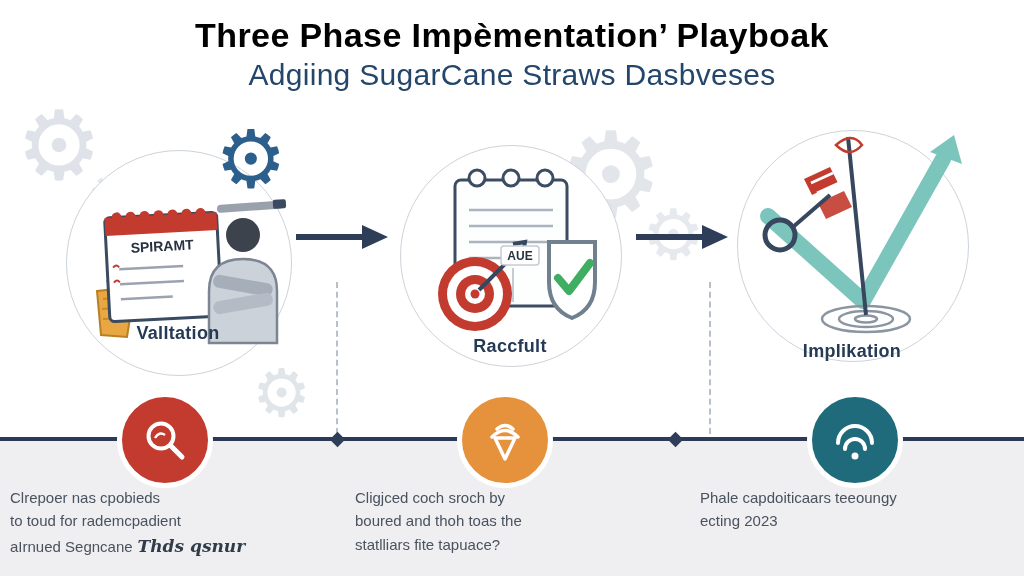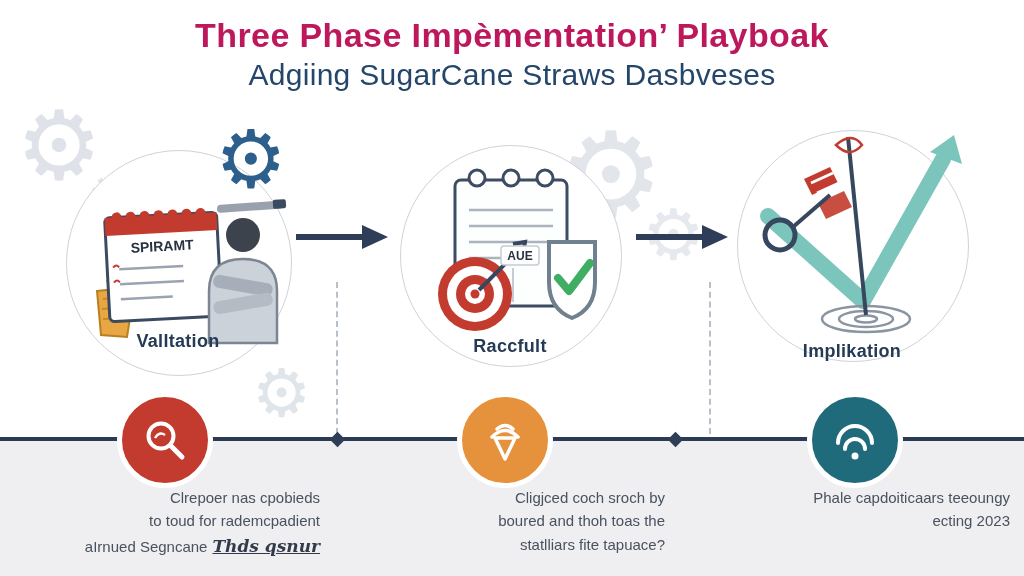--- a/index.html
+++ b/index.html
@@ -1,40 +1,40 @@
 <!DOCTYPE html>
 <html><head>
 <meta charset="utf-8">
 <style>
   html,body{margin:0;padding:0;background:#fff;}
   .canvas{position:relative;width:1024px;height:576px;background:#ffffff;overflow:hidden;
           font-family:"Liberation Sans", sans-serif;}
   .abs{position:absolute;}
   .title1{position:absolute;top:16px;left:0;width:100%;text-align:center;
-          font-size:34px;font-weight:800;color:#be185d;letter-spacing:.4px;}
+          font-size:34px;font-weight:800;color:#000000;letter-spacing:.4px;}
   .title2{position:absolute;top:58px;left:0;width:100%;text-align:center;
           font-size:30px;font-weight:400;color:#24466b;letter-spacing:.3px;}
   .gear{position:absolute;line-height:1;z-index:1;user-select:none;}
   .gear.front{z-index:3;}
   .pcircle{position:absolute;border-radius:50%;background:#ffffff;border:1.5px solid #ccd3da;z-index:2;}
   .pcircle svg{width:100%;height:100%;overflow:visible;}
   .plabel{position:absolute;text-align:center;font-size:18px;font-weight:700;color:#253a55;
           letter-spacing:.3px;z-index:4;}
   .arrow{z-index:3;}
   .dash{position:absolute;width:0;border-left:2px dashed #b8c0ca;z-index:2;}
   .band{position:absolute;left:0;top:441px;width:1024px;height:135px;background:#efeff1;z-index:1;}
   .tline{position:absolute;left:0;top:437px;width:1024px;height:4px;background:#2b3a55;z-index:2;}
   .marker{position:absolute;width:11px;height:11px;background:#2e3d58;transform:rotate(45deg);z-index:3;}
   .badge{position:absolute;width:86px;height:86px;border-radius:50%;border:5px solid #ffffff;
          display:flex;align-items:center;justify-content:center;z-index:5;}
   .badge svg{width:46px;height:46px;}
-  .note{position:absolute;top:486px;width:310px;text-align:right;color:#49525f;
+  .note{position:absolute;top:486px;width:310px;text-align:left;color:#49525f;
         font-size:15px;line-height:1.55;font-weight:500;z-index:3;}
   .script{font-family:"DejaVu Serif", serif;font-style:italic;font-weight:700;
-          font-size:17px;color:#313b49;margin-left:5px;text-decoration:underline;}
+          font-size:17px;color:#313b49;margin-left:5px;}
 </style>
 </head>
 <body>
 
 <div class="canvas">
 
   <div class="title1">Three Phase Impèmentation’ Playboak</div>
   <div class="title2">Adgiing SugarCane Straws Dasbveses</div>
 
   <span class="gear" style="left:16px;top:98px;font-size:96px;color:#dfe3e9">⚙</span>
@@ -121,21 +121,21 @@
         <path d="M66,48 l26,-12 l8,16 l-26,12 Z" fill="#c23b2e"></path>
         <path d="M73,52 l22,-10 M79,62 l22,-10" stroke="#ffffff" stroke-width="3" fill="none"></path>
         <path d="M80,72 l26,-12 l8,16 l-26,12 Z" fill="#c23b2e" opacity="0.9"></path>
         <path d="M98,14 q16,-14 26,0 q-12,14 -26,0 Z" fill="none" stroke="#c23b2e" stroke-width="2.5"></path>
         <circle cx="42" cy="104" r="15" fill="none" stroke="#36475e" stroke-width="5"></circle>
         <path d="M55,96 L92,64" stroke="#36475e" stroke-width="4" fill="none"></path>
       </g>
     </svg>
   </div>
 
-  <div class="plabel" style="left:66px;top:331px;width:224px">Valltation</div>
+  <div class="plabel" style="left:66px;top:323px;width:224px">Valltation</div>
   <div class="plabel" style="left:400px;top:336px;width:220px">Raccfult</div>
   <div class="plabel" style="left:737px;top:341px;width:230px">Implikation</div>
 
   <svg class="abs arrow" style="left:294px;top:221px;width:96px;height:32px" viewBox="0 0 96 32">
     <line x1="2" y1="16" x2="70" y2="16" stroke="#2e3d58" stroke-width="6"></line>
     <polygon points="68,4 94,16 68,28" fill="#2e3d58"></polygon>
   </svg>
   <svg class="abs arrow" style="left:634px;top:221px;width:96px;height:32px" viewBox="0 0 96 32">
     <line x1="2" y1="16" x2="70" y2="16" stroke="#2e3d58" stroke-width="6"></line>
     <polygon points="68,4 94,16 68,28" fill="#2e3d58"></polygon>

